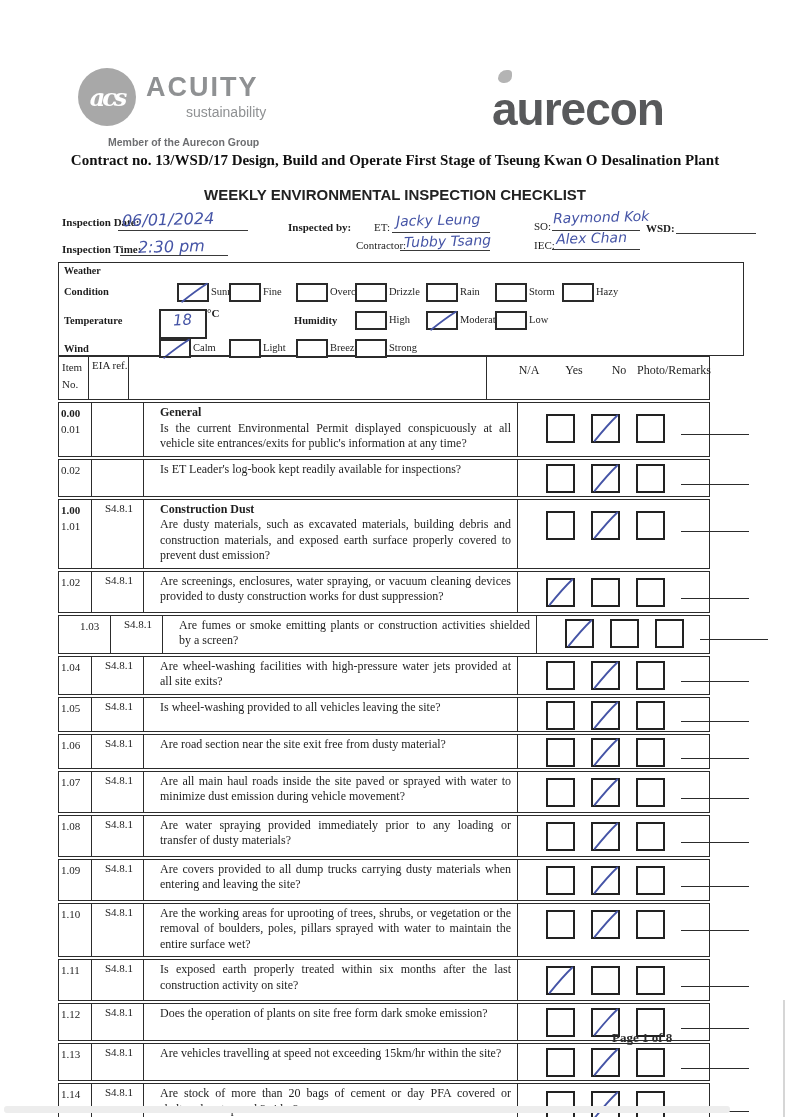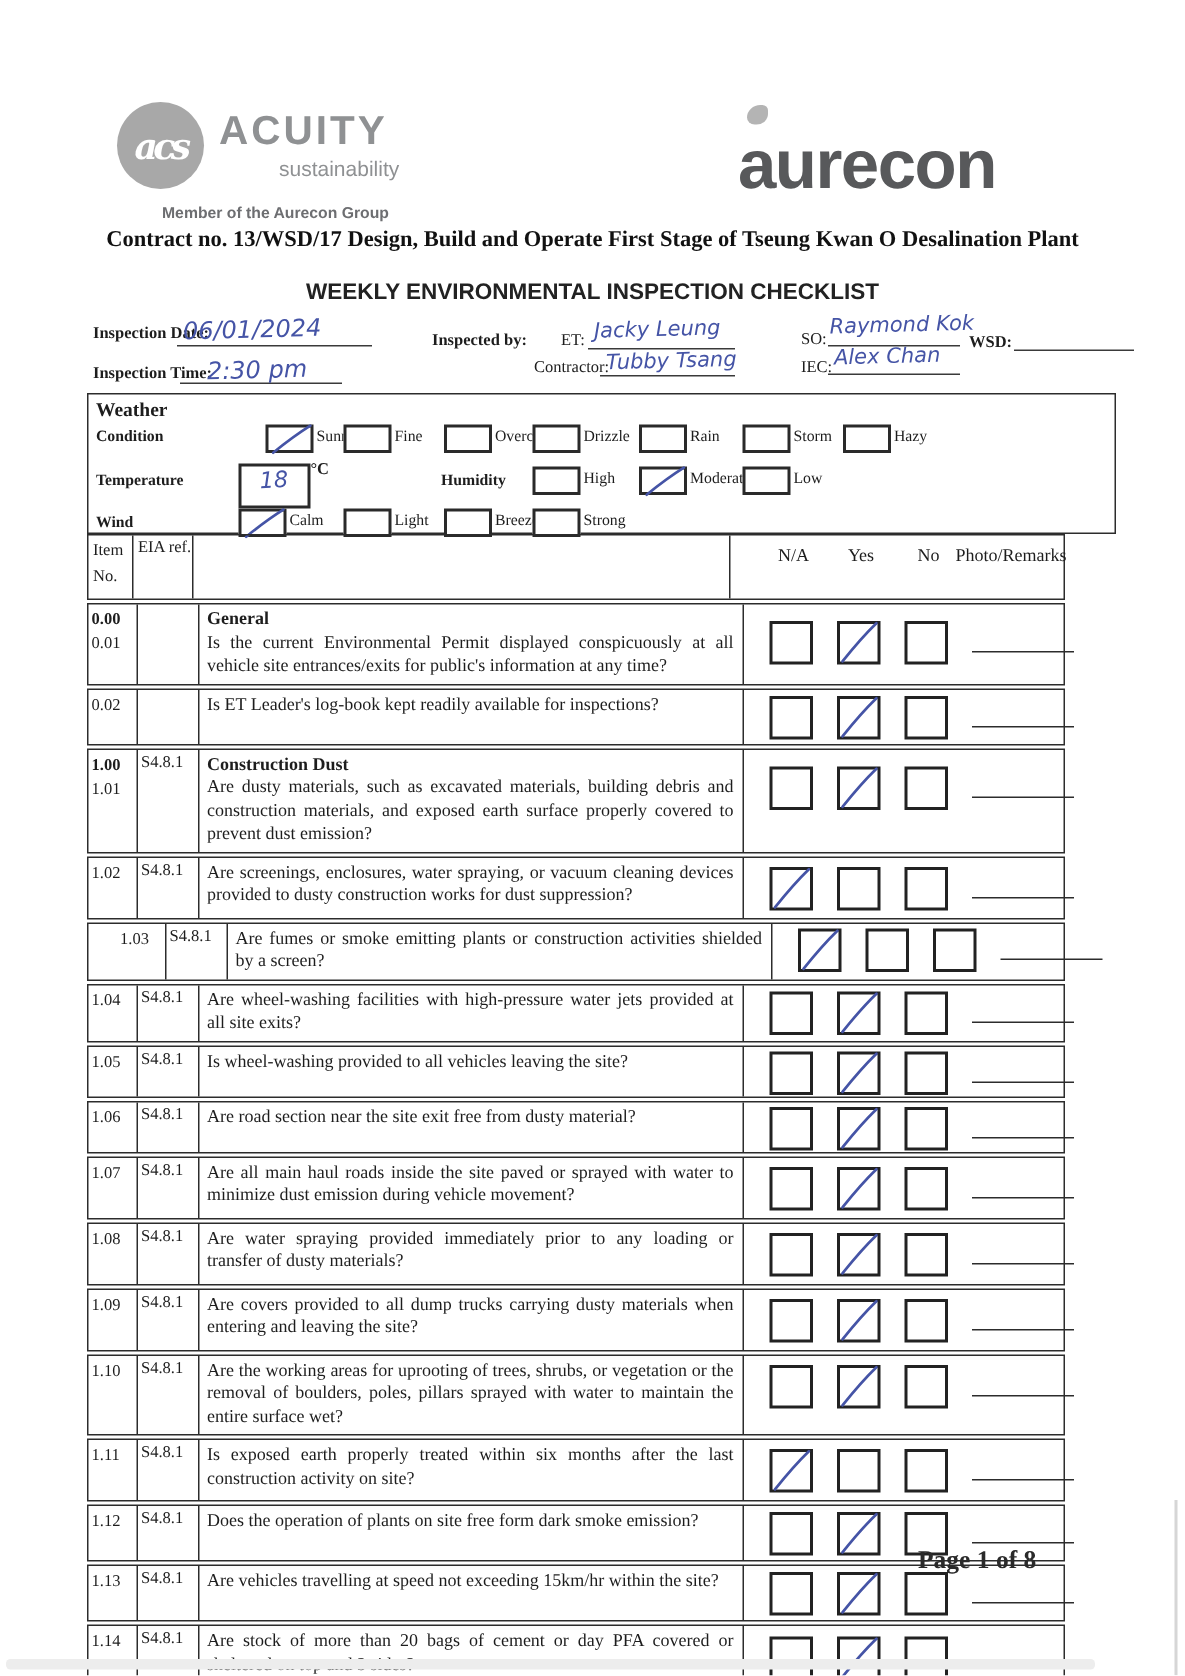--- a/index.html
+++ b/index.html
@@ -28,21 +28,21 @@
         font-family:"Liberation Sans", sans-serif;font-weight:bold;font-size:15px;color:#222;}
 
   
   .lab{position:absolute;font-weight:bold;font-size:11px;white-space:nowrap;}
   .uline{position:absolute;border-bottom:1.5px solid #3a3a3a;}
   .hand{position:absolute;font-family:"DejaVu Sans", sans-serif;font-style:italic;
         color:#4554a6;font-size:14px;white-space:nowrap;transform:rotate(-1.5deg);}
 
   
   .wbox{position:absolute;left:58px;top:262px;width:684px;height:92px;border:1.5px solid #2c2c2c;}
-  .wbox .wtitle{position:absolute;left:5px;top:2px;font-weight:bold;font-size:13px;}
+  .wbox .wtitle{position:absolute;left:5px;top:2px;font-weight:bold;font-size:10px;}
   .wlab{position:absolute;font-weight:bold;font-size:10.5px;}
   .witem{position:absolute;display:flex;align-items:flex-start;}
   .wcb{width:28px;height:15px;border:2px solid #2a2a2a;position:relative;flex:none;background:#fff;}
   .wcb svg{position:absolute;left:-2px;top:-3px;}
   .witem .wl{font-size:10.5px;margin-left:2px;margin-top:3px;}
   .tempbox{position:absolute;width:44px;height:26px;border:2px solid #2a2a2a;text-align:center;}
   .tempbox .hv{position:static;display:inline-block;font-size:15px;transform:rotate(-3deg);
         font-family:"DejaVu Sans", sans-serif;font-style:italic;color:#4554a6;}
   .degc{position:absolute;font-size:11px;font-weight:bold;}
 
@@ -53,37 +53,37 @@
   .thead .h-eia{position:absolute;left:33px;top:2px;font-size:11px;}
   .thead .vline1{position:absolute;left:29px;top:0;bottom:0;border-left:1.2px solid #2c2c2c;}
   .thead .vline2{position:absolute;left:69px;top:0;bottom:0;border-left:1.2px solid #2c2c2c;}
   .thead .vline3{position:absolute;left:427px;top:0;bottom:0;border-left:1.2px solid #2c2c2c;}
   .thead .h-ans{position:absolute;top:6px;font-size:12px;}
   .h-na{left:447px;width:46px;text-align:center;}
   .h-yes{left:492px;width:46px;text-align:center;}
   .h-no{left:537px;width:46px;text-align:center;}
   .h-ph{left:578px;width:74px;text-align:center;}
 
-  .crow{position:relative;border:1.5px solid #2c2c2c;margin-top:2px;display:flex;}
+  .crow{position:relative;border:1.5px solid #2c2c2c;margin-top:2px;display:flex;gap:11px;}
   .c-item{width:29px;flex:none;border-right:1.2px solid #2c2c2c;padding:2px 1px 0 2px;
         font-size:11px;line-height:16px;}
   .c-item .b{font-weight:bold;}
   .c-eia{width:38px;flex:none;border-right:1.2px solid #2c2c2c;padding:2px 0 0 2px;font-size:11px;}
   .c-q{width:351px;flex:none;border-right:1.2px solid #2c2c2c;padding:2px 6px 4px 5px;
         font-size:12px;line-height:15.5px;text-align:justify;}
   .c-q .sect{font-weight:bold;}
   .c-ans{position:relative;flex:1;}
   .cb{position:absolute;width:25px;height:25px;border:2.2px solid #222;background:#fff;}
   .cb svg{position:absolute;left:-3px;top:-3px;}
   .cb.p-na{left:17px;}
   .cb.p-yes{left:62px;}
   .cb.p-no{left:107px;}
   .rline{position:absolute;left:152px;width:68px;border-bottom:1.6px solid #2c2c2c;}
 
-  .footer{position:absolute;left:612px;top:1030px;font-size:17px;font-weight:bold;color:#2a2a2a;}
+  .footer{position:absolute;left:612px;top:1030px;font-size:13px;font-weight:bold;color:#2a2a2a;}
 
   
   .scanbar{position:absolute;left:4px;right:60px;top:1106px;height:7px;background:#ededed;border-radius:3px;}
   .scanedge{position:absolute;left:783px;top:1000px;width:2px;height:117px;background:#d6d6d6;}
 </style>
 </head>
 <body>
 
 <div class="page">
 

